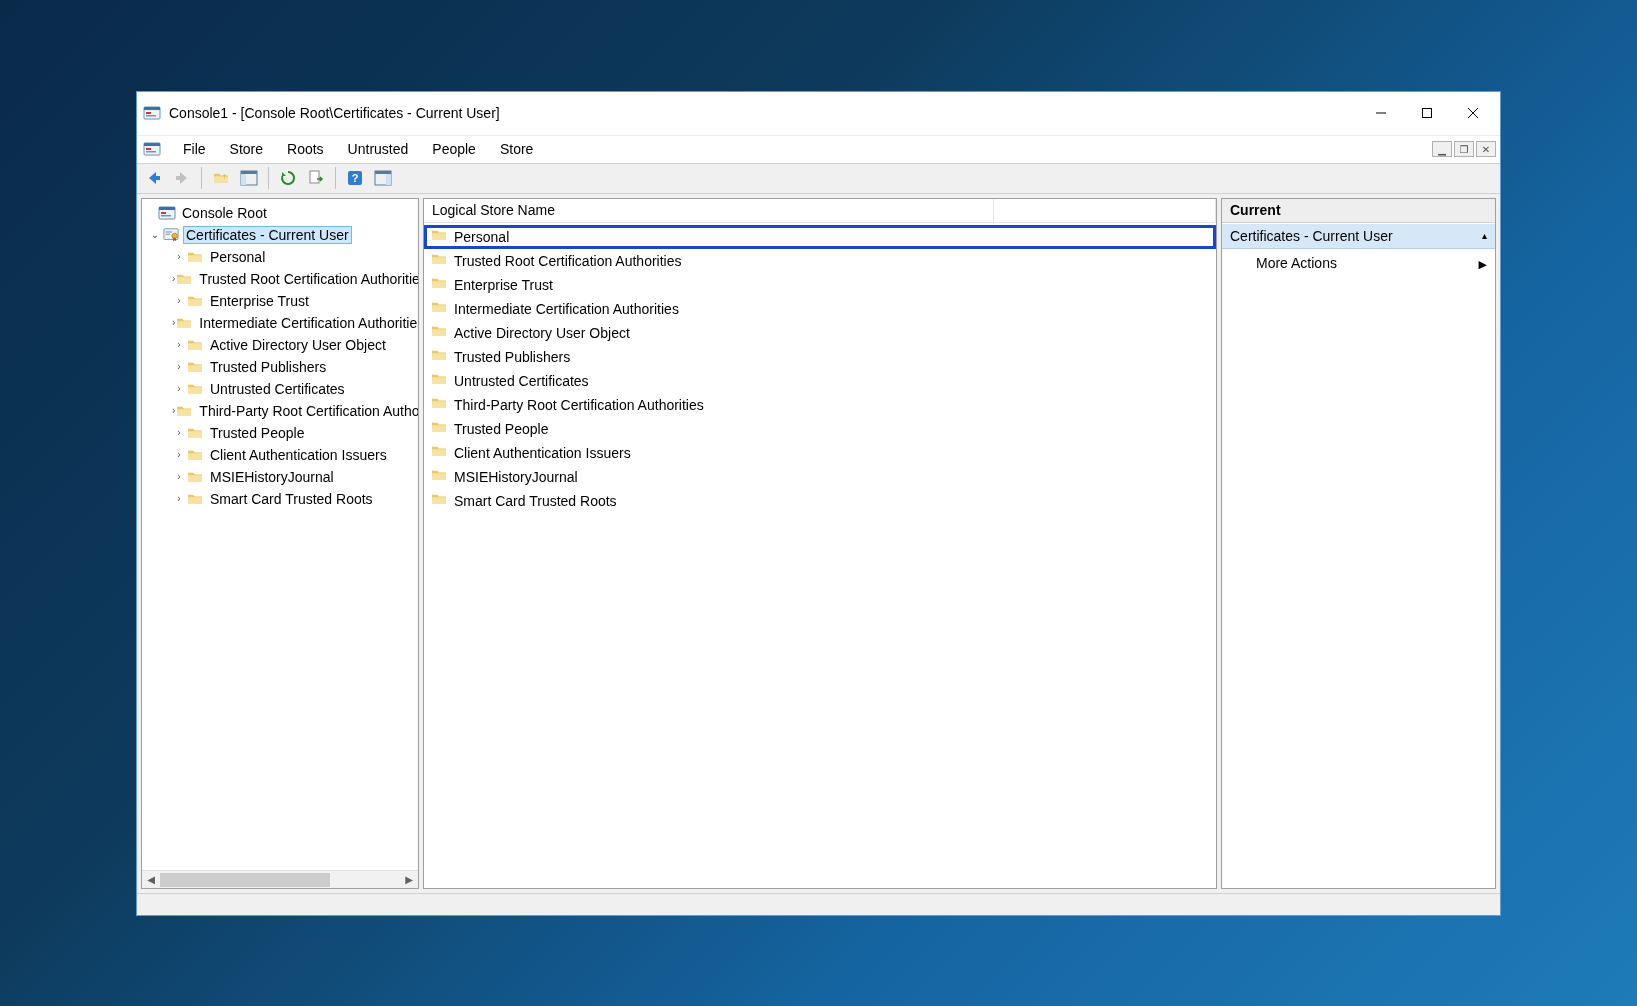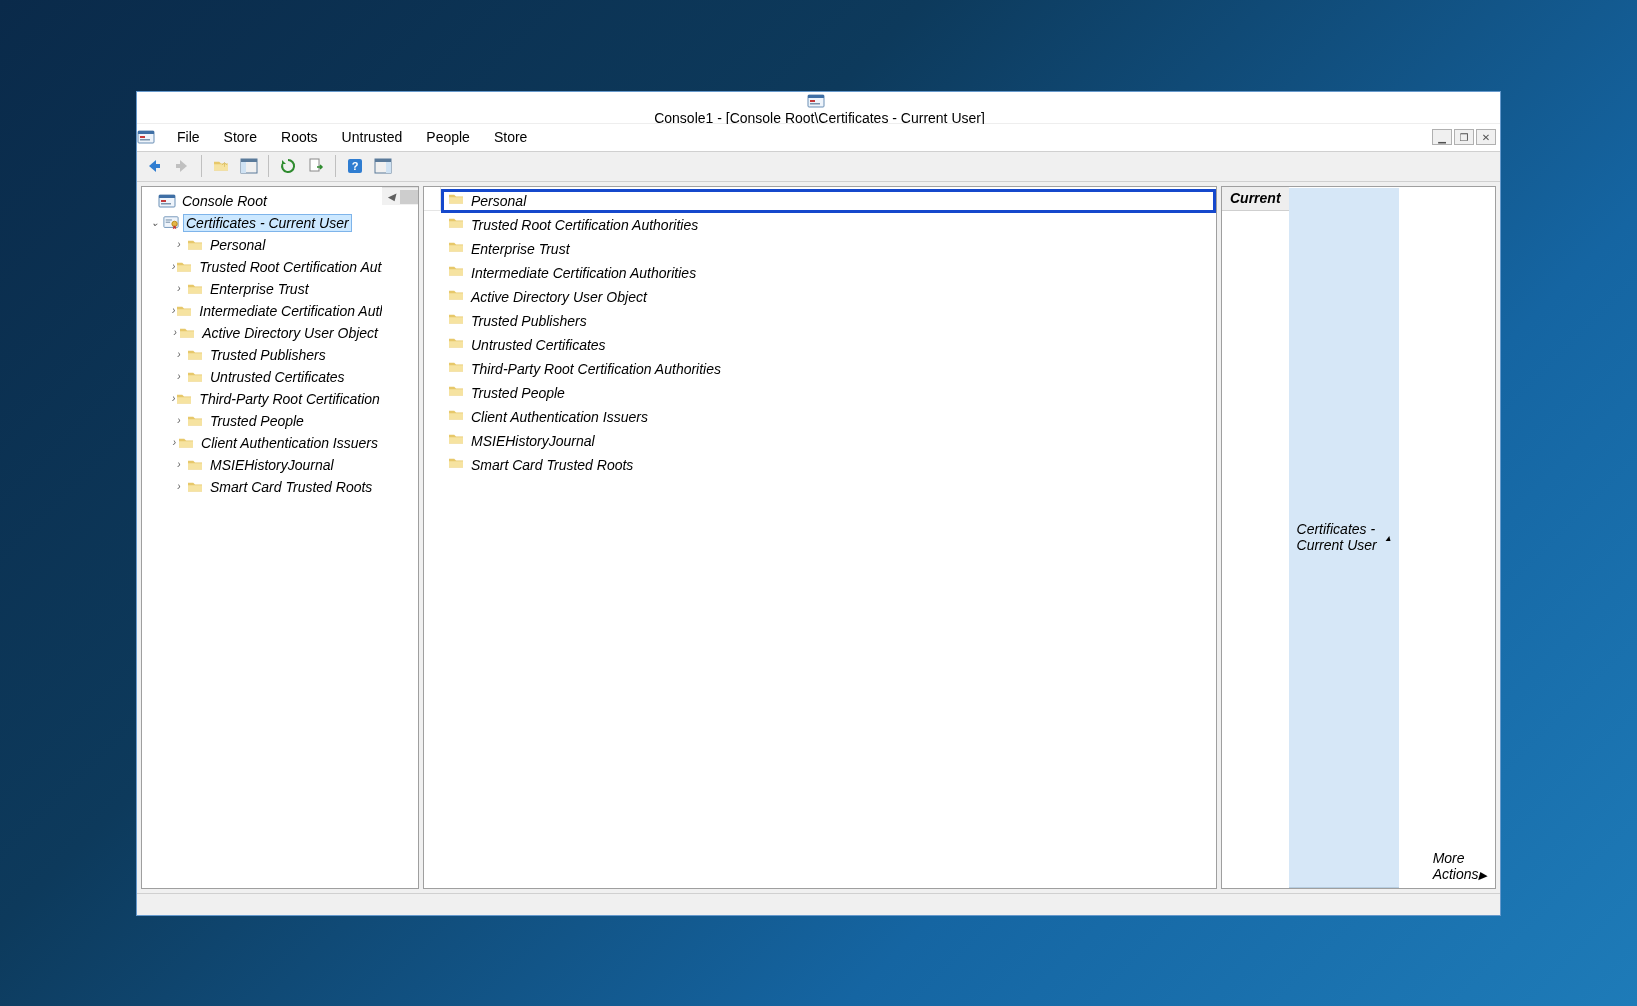--- a/index.html
+++ b/index.html
@@ -17,27 +17,26 @@
     width: 1365px;
     height: 825px;
     background: #fff;
     border: 1px solid #6699cc;
     display: flex;
     flex-direction: column;
     position: relative;
   }
   
   .titlebar {
-    height: 32px;
+    height: 44px;
     background: #fff;
     display: flex;
     align-items: center;
     padding: 0 4px 0 6px;
     border-bottom: 1px solid #eee;
-    flex-direction: column;
   }
   .titlebar .app-icon {
     width: 18px; height: 18px;
     flex: 0 0 auto;
     margin-right: 8px;
     display: inline-flex;
     align-items: center; justify-content: center;
   }
   .titlebar .title {
     font-size: 14px;
@@ -55,20 +54,21 @@
     cursor: default;
   }
 
   
   .menubar {
     height: 28px;
     background: #fff;
     display: flex;
     align-items: center;
     border-bottom: 1px solid #d0d0d0;
+    padding-left: 6px;
   }
   .menubar .app-icon {
     width: 18px; height: 18px;
     margin-right: 10px;
     display:inline-flex;align-items:center;justify-content:center;
   }
   .menubar .menu-item {
     padding: 2px 12px;
     font-size: 14px;
     color: #000;
@@ -117,22 +117,22 @@
     display: flex;
     overflow: hidden;
     padding: 4px;
     gap: 4px;
     background: #f0f0f0;
   }
   .pane {
     background: #fff;
     border: 1px solid #9f9f9f;
     display: flex;
+    flex-direction: column;
     overflow: hidden;
-    font-style: italic;
   }
   .tree-pane { width: 278px; position:relative; }
   .list-pane { flex: 1 1 auto; }
   .actions-pane { width: 275px; }
 
   
   .tree {
     flex: 1 1 auto;
     overflow: hidden;
     padding: 3px 0;
@@ -235,21 +235,21 @@
   .actions-section-head {
     background: #d6e7f7;
     border-top: 1px solid #fff;
     border-bottom: 1px solid #b7cde0;
     padding: 4px 8px;
     font-size: 14px;
     display: flex; align-items: center; justify-content: space-between;
   }
   .actions-section-head .collapse { font-size: 10px; }
   .actions-link {
-    padding: 16px 8px 6px 34px;
+    padding: 6px 8px 6px 34px;
     font-size: 14px;
     display: flex; align-items: flex-end; justify-content: space-between;
     cursor: default;
   }
   .actions-link .arrow { font-size: 11px; }
 
   
   .statusbar {
     height: 22px;
     background: #f0f0f0;
@@ -528,20 +528,21 @@
         <div class="arrow">◀</div>
         <div class="thumb">
             <div class="thumb-inner"></div>
           </div>
         <div class="arrow">▶</div>
       </div>
     </div>
 
     <div class="pane list-pane">
       <div class="list-header">
+        <div class="col col1">Logical Store Name</div>
         <div class="col" style="flex:1"></div>
       </div>
       <div class="list" id="list-body">
           <div class="list-row highlighted">
             <span class="folder"><svg class="folder-svg" viewBox="0 0 18 16">
                 <use href="#folder-icon"></use>
               </svg></span>
             <span>Personal</span>
           </div>
           <div class="list-row">

